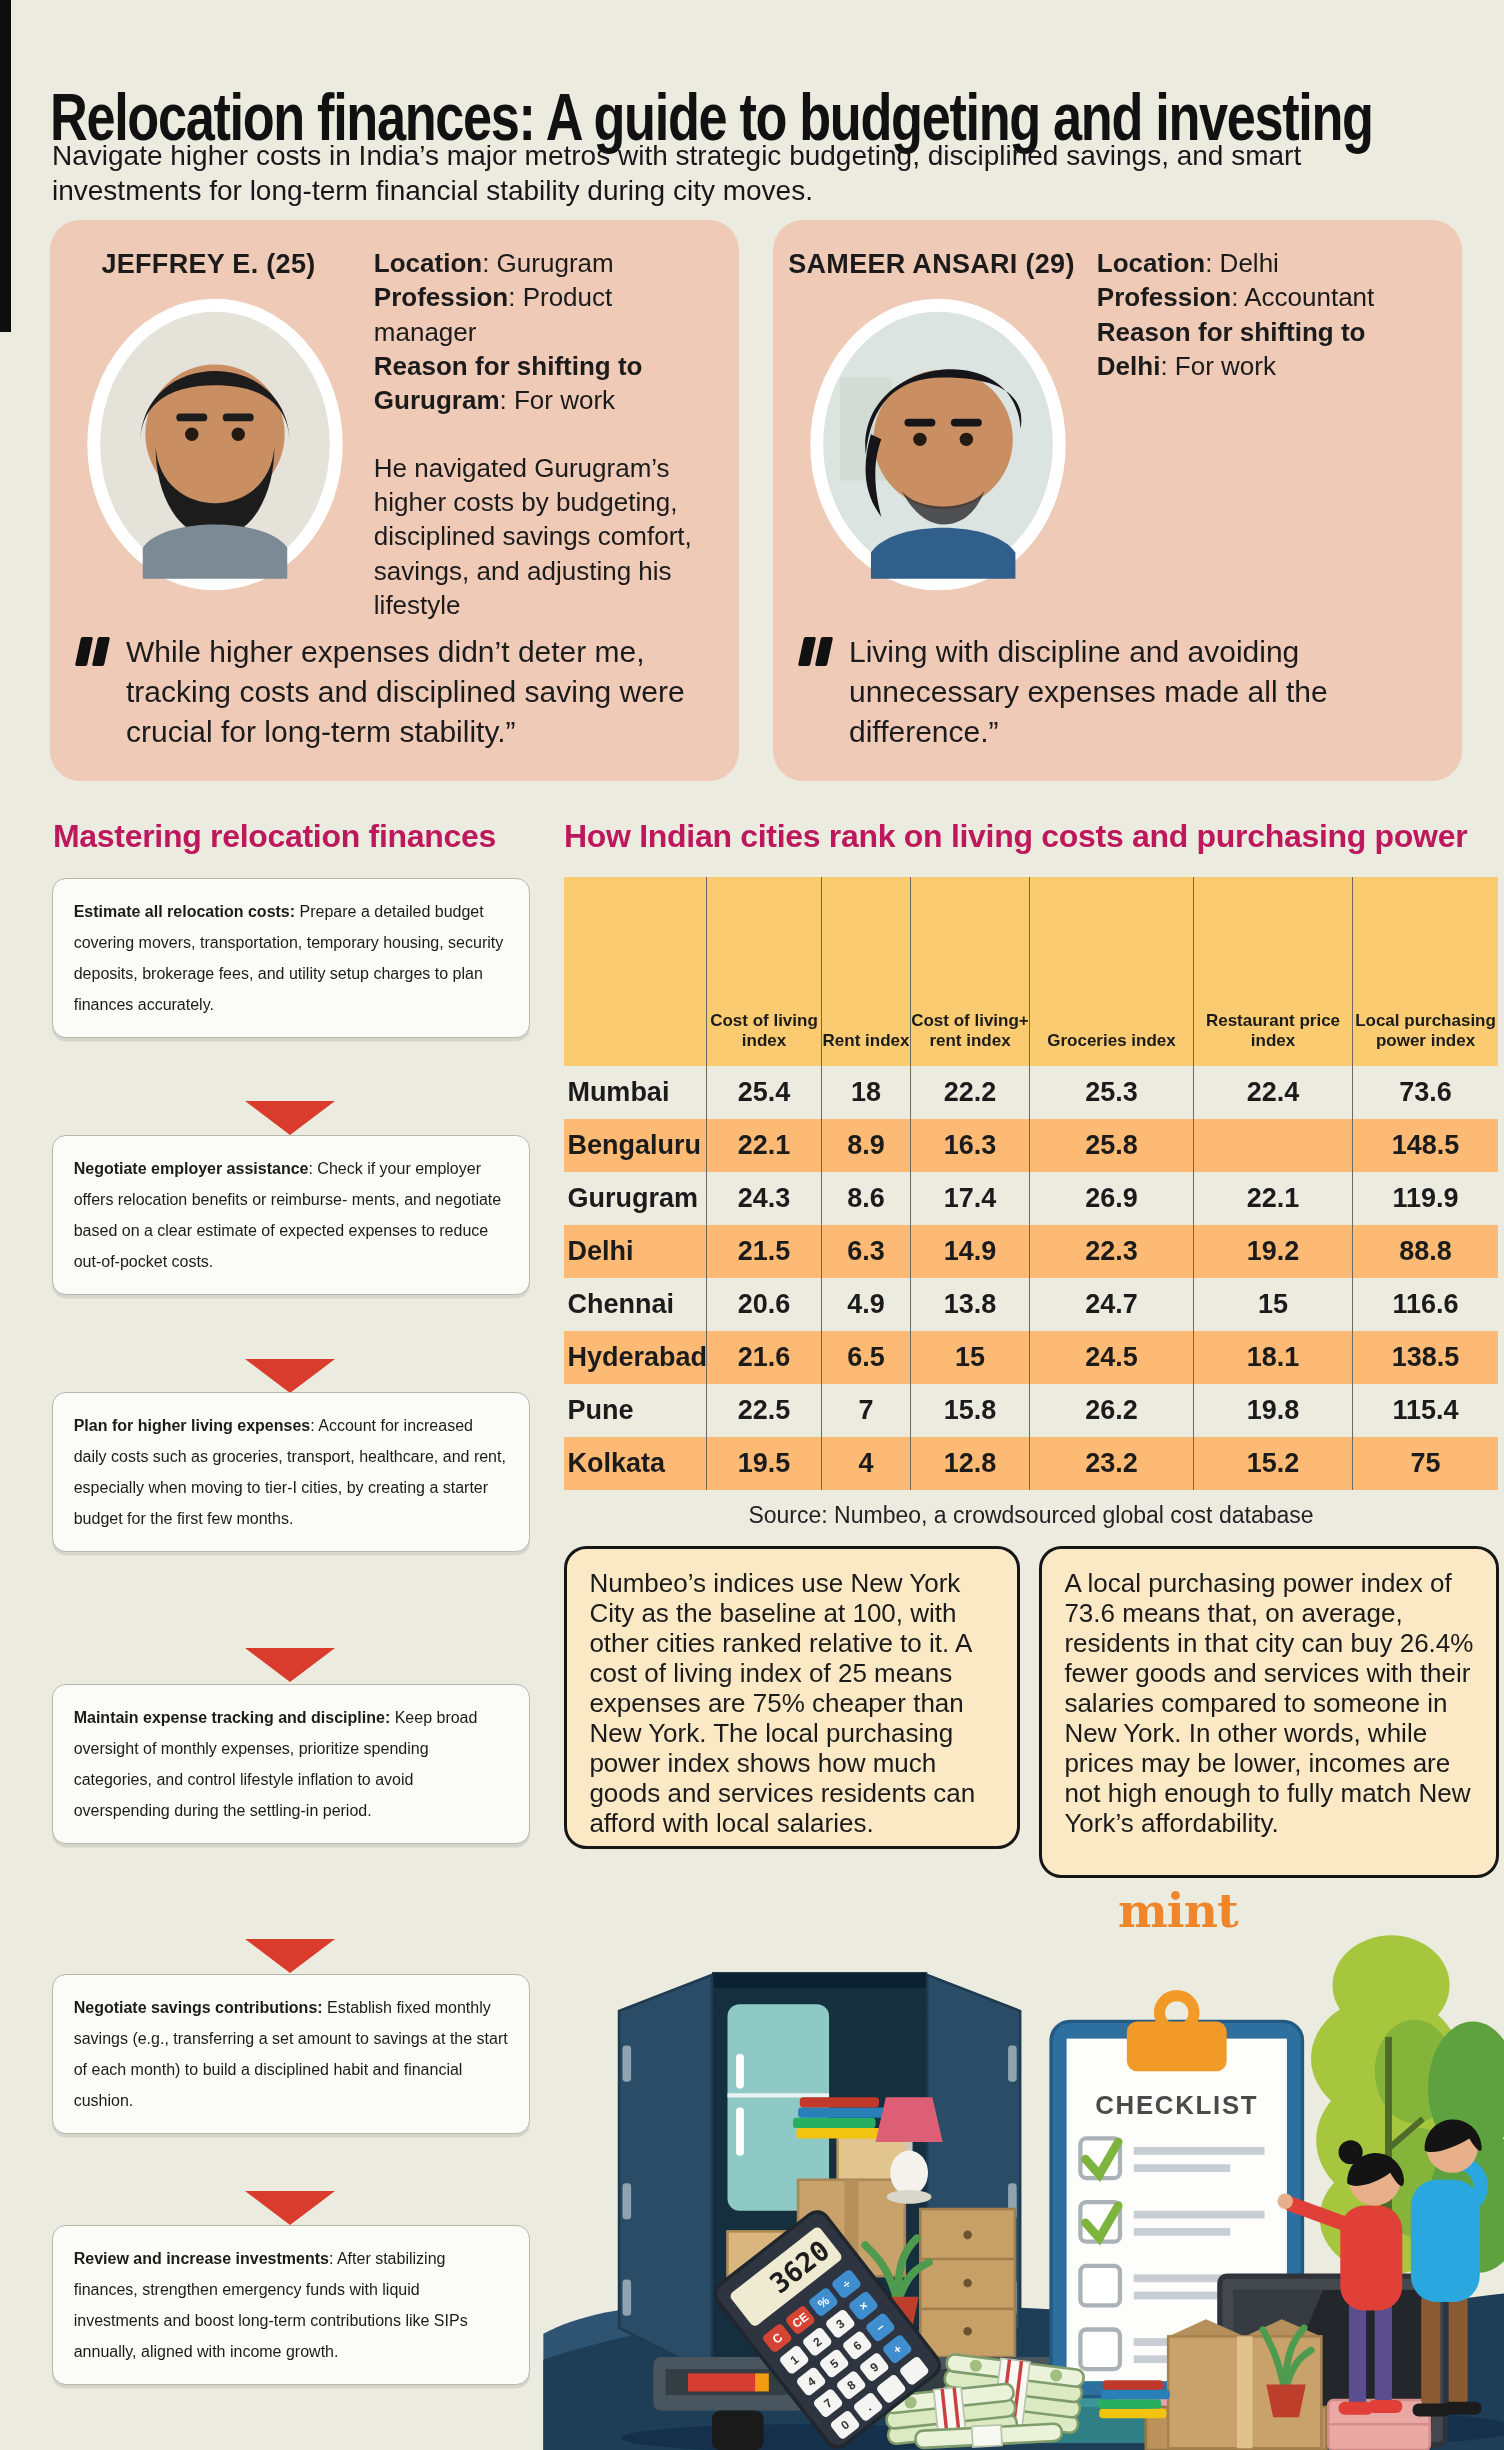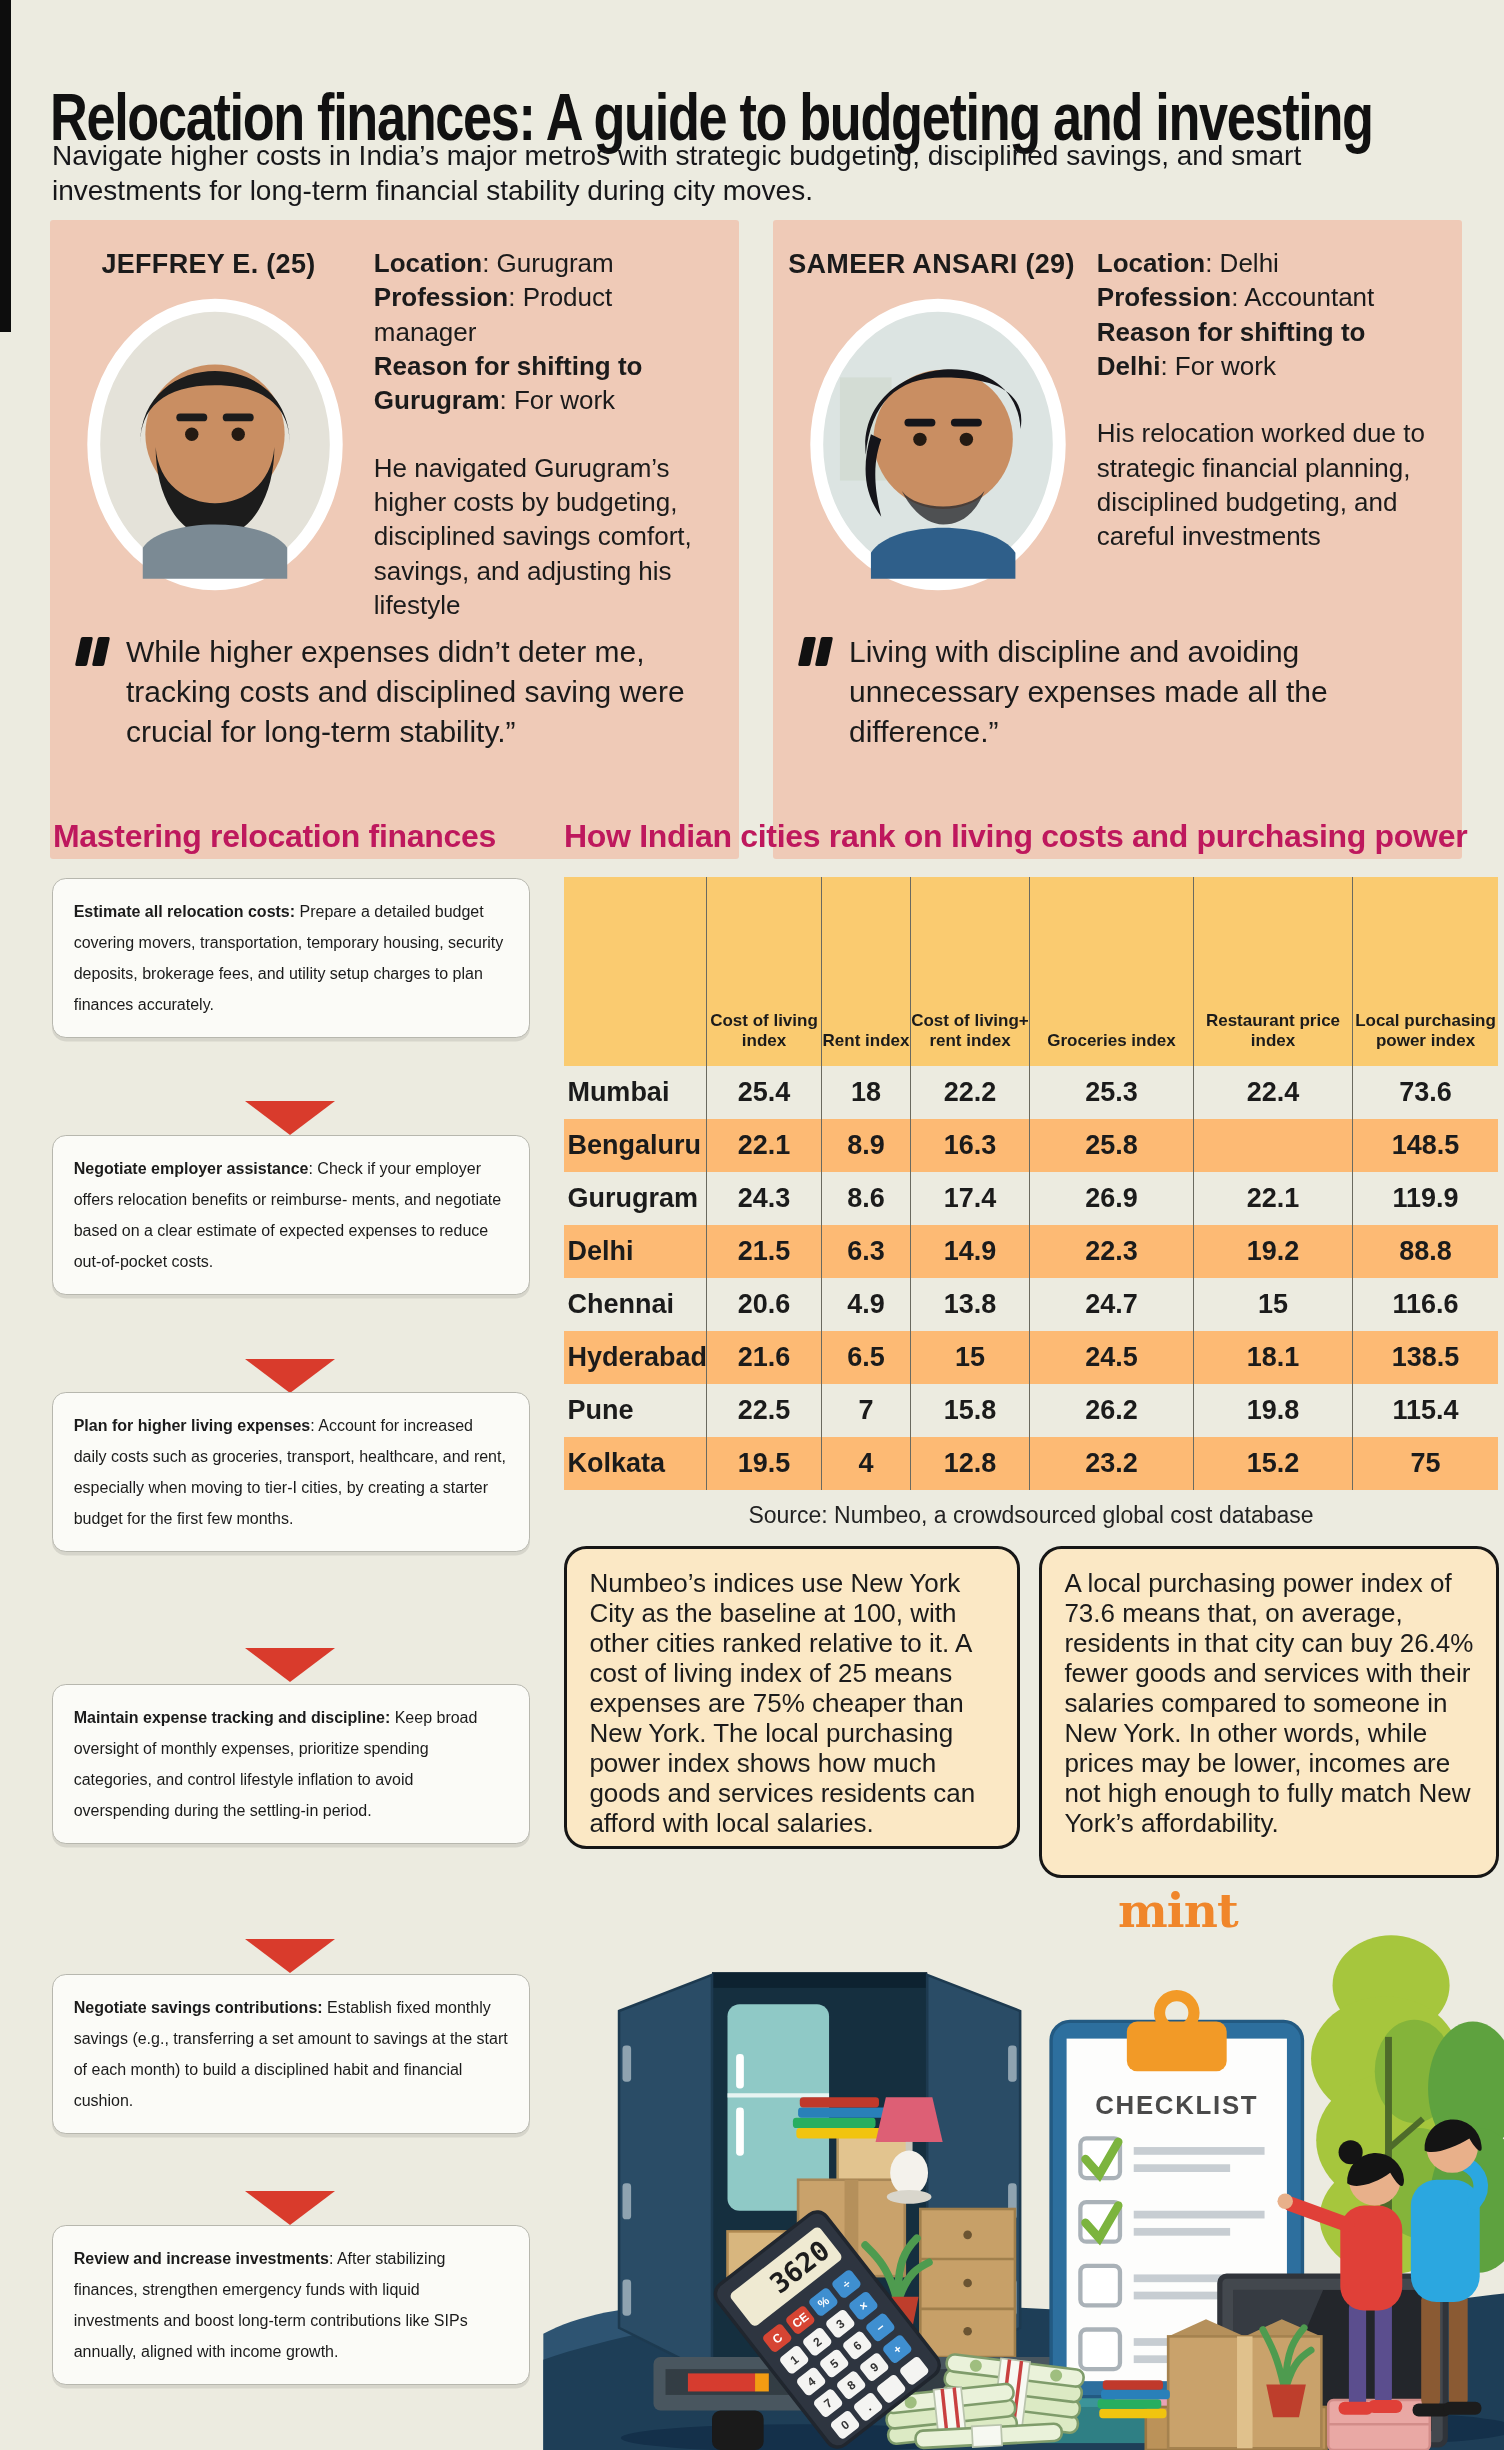--- a/index.html
+++ b/index.html
@@ -6,21 +6,21 @@
   .page{position:relative;width:1504px;height:2450px;background:#ECEBE0;
         font-family:"Liberation Sans",sans-serif;color:#1b1b1b;overflow:hidden;}
   .edge-strip{position:absolute;left:0;top:0;width:11.2px;height:332px;background:#0d0d0d;}
 
   
   .page-title{position:absolute;left:50px;top:33px;font-size:67px;font-weight:800;
         letter-spacing:-1.7px;white-space:nowrap;transform:scaleX(.78);transform-origin:left top;color:#111;}
   .subtitle{position:absolute;left:52px;top:110px;width:1343px;font-size:28px;line-height:1.25;color:#17171a;}
 
   
-  .card{position:absolute;top:220px;width:689px;height:639px;background:#EFCAB7;border-radius:3px;}
+  .card{position:absolute;top:220px;width:689px;height:561px;background:#EFCAB7;border-radius:30px;}
   .card.c-left{left:50px}
   .card.c-right{left:773px}
   .p-name{position:absolute;top:29px;left:0;width:46%;text-align:center;font-weight:700;font-size:27px;letter-spacing:0.3px;}
   .p-photo{position:absolute;left:36px;top:78px;width:258px;height:293px;}
   .p-details{position:absolute;left:47%;top:26px;width:49%;font-size:26px;line-height:1.32;}
   .p-details .lbl{font-weight:700;}
   .p-summary{margin-top:33px;}
   .p-quote{position:absolute;left:26px;top:412px;width:637px;display:flex;gap:12px;font-size:30px;line-height:1.33;}
   .qmark{flex:0 0 38px;position:relative;height:34px;margin-top:5.2px;}
   .qmark i{position:absolute;top:0;width:12px;height:29px;background:#111;transform:skewX(-12deg);border-radius:1.7px;}
@@ -114,21 +114,20 @@
         <circle cx="61" cy="54" r="2.6" fill="#241a12"></circle>
       <rect x="37" y="46" width="12" height="3" rx="1.5" fill="#15151a"></rect>
       <rect x="55" y="46" width="12" height="3" rx="1.5" fill="#15151a"></rect>
       <path d="M36,74 C42,82 62,82 68,74 C64,84 58,87 52,87 C46,87 40,82 36,74 Z" fill="#2a2a2e" opacity=".8"></path>
       <path d="M24,98 C32,85 72,85 80,98 L80,108 L24,108 Z" fill="#2f5f8a"></path>
     </svg>
     <div class="p-details">
       <div><span class="lbl">Location</span><span>: Delhi</span></div>
       <div><span class="lbl">Profession</span><span>: Accountant</span></div>
       <div><span class="lbl">Reason for shifting to Delhi</span><span>: For work</span></div>
-      <div class="p-summary">His relocation worked due to strategic financial planning, disciplined budgeting, and careful investments</div>
     </div>
     <div class="p-quote">
       <span class="qmark">
           <i></i>
           <i></i>
         </span>
       <p>Living with discipline and avoiding unnecessary expenses made all the difference.”</p>
     </div>
   </div>
 

